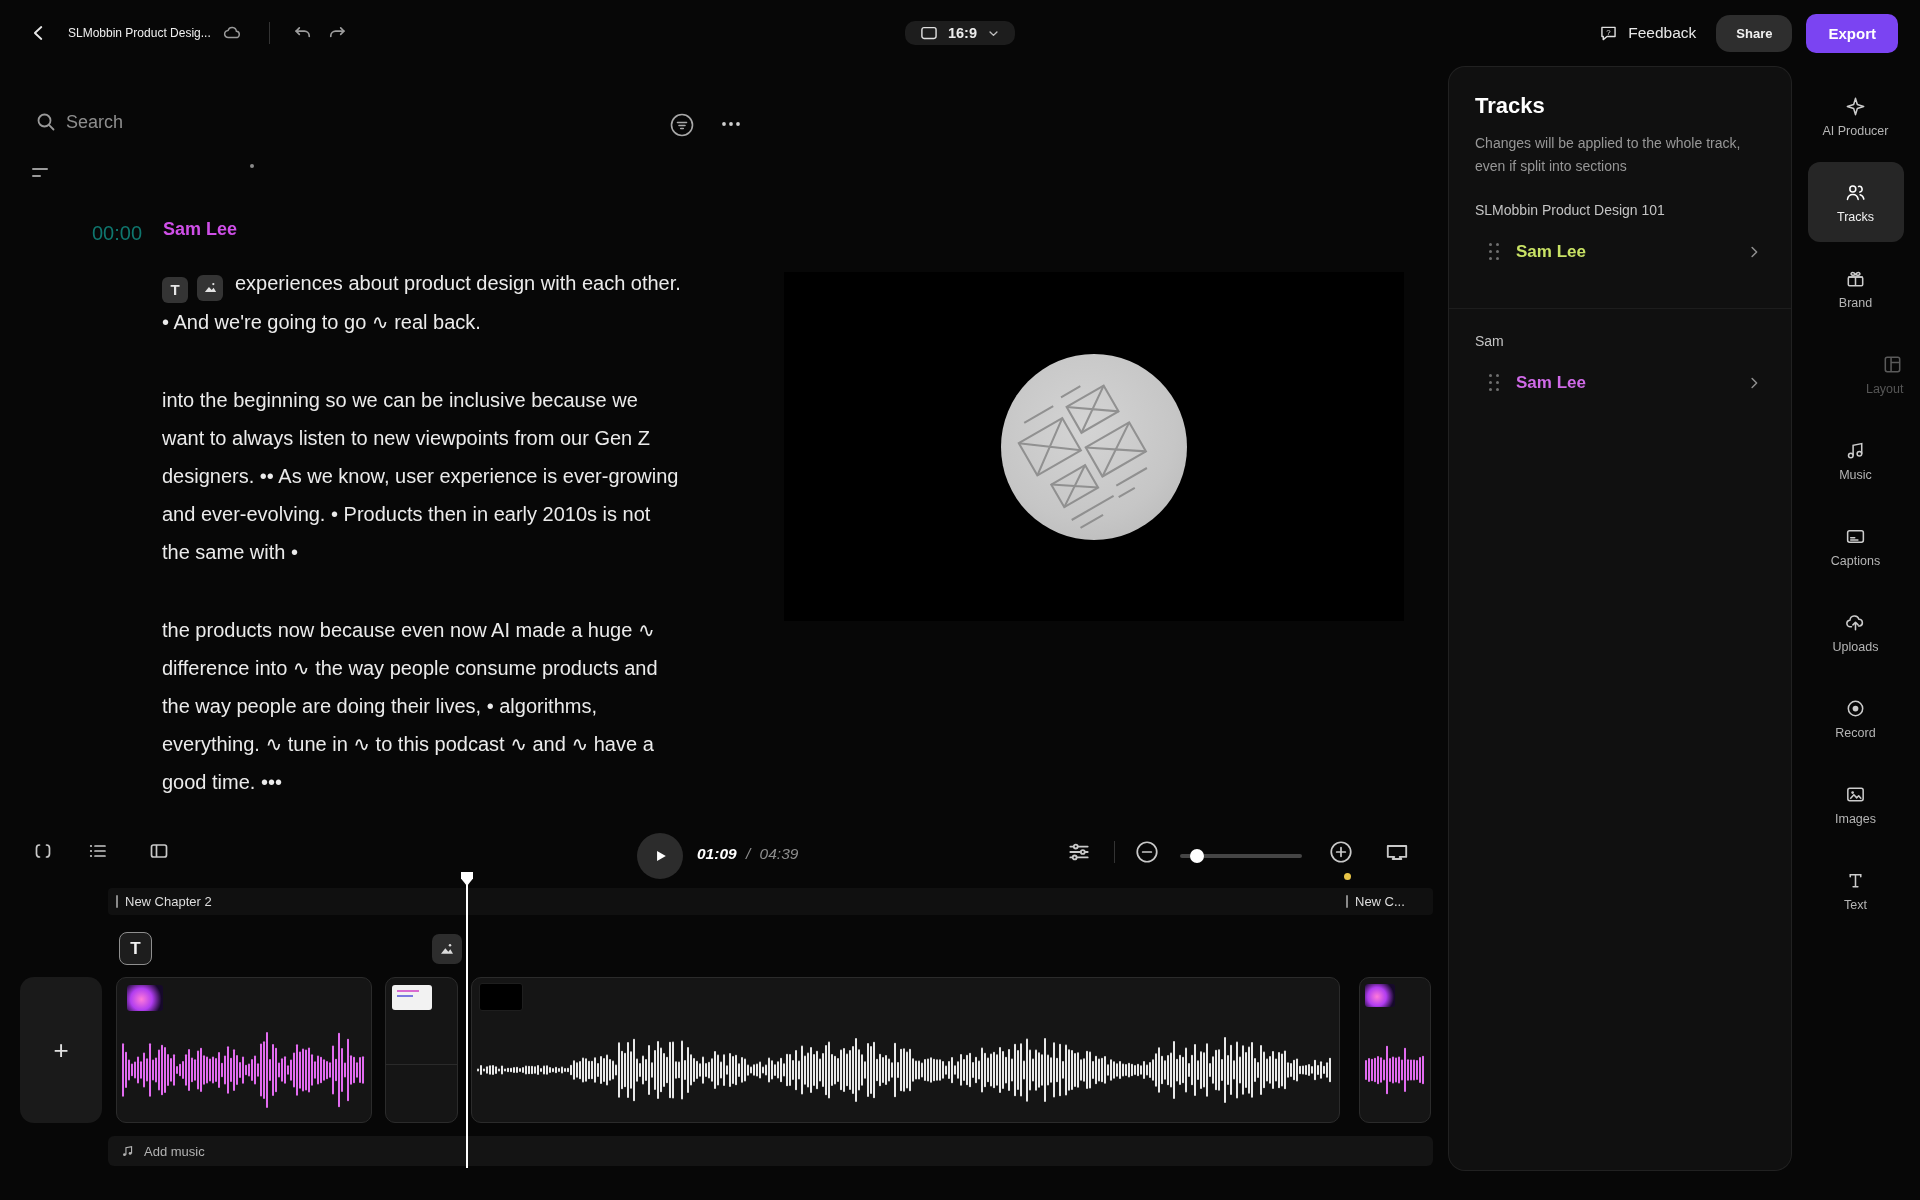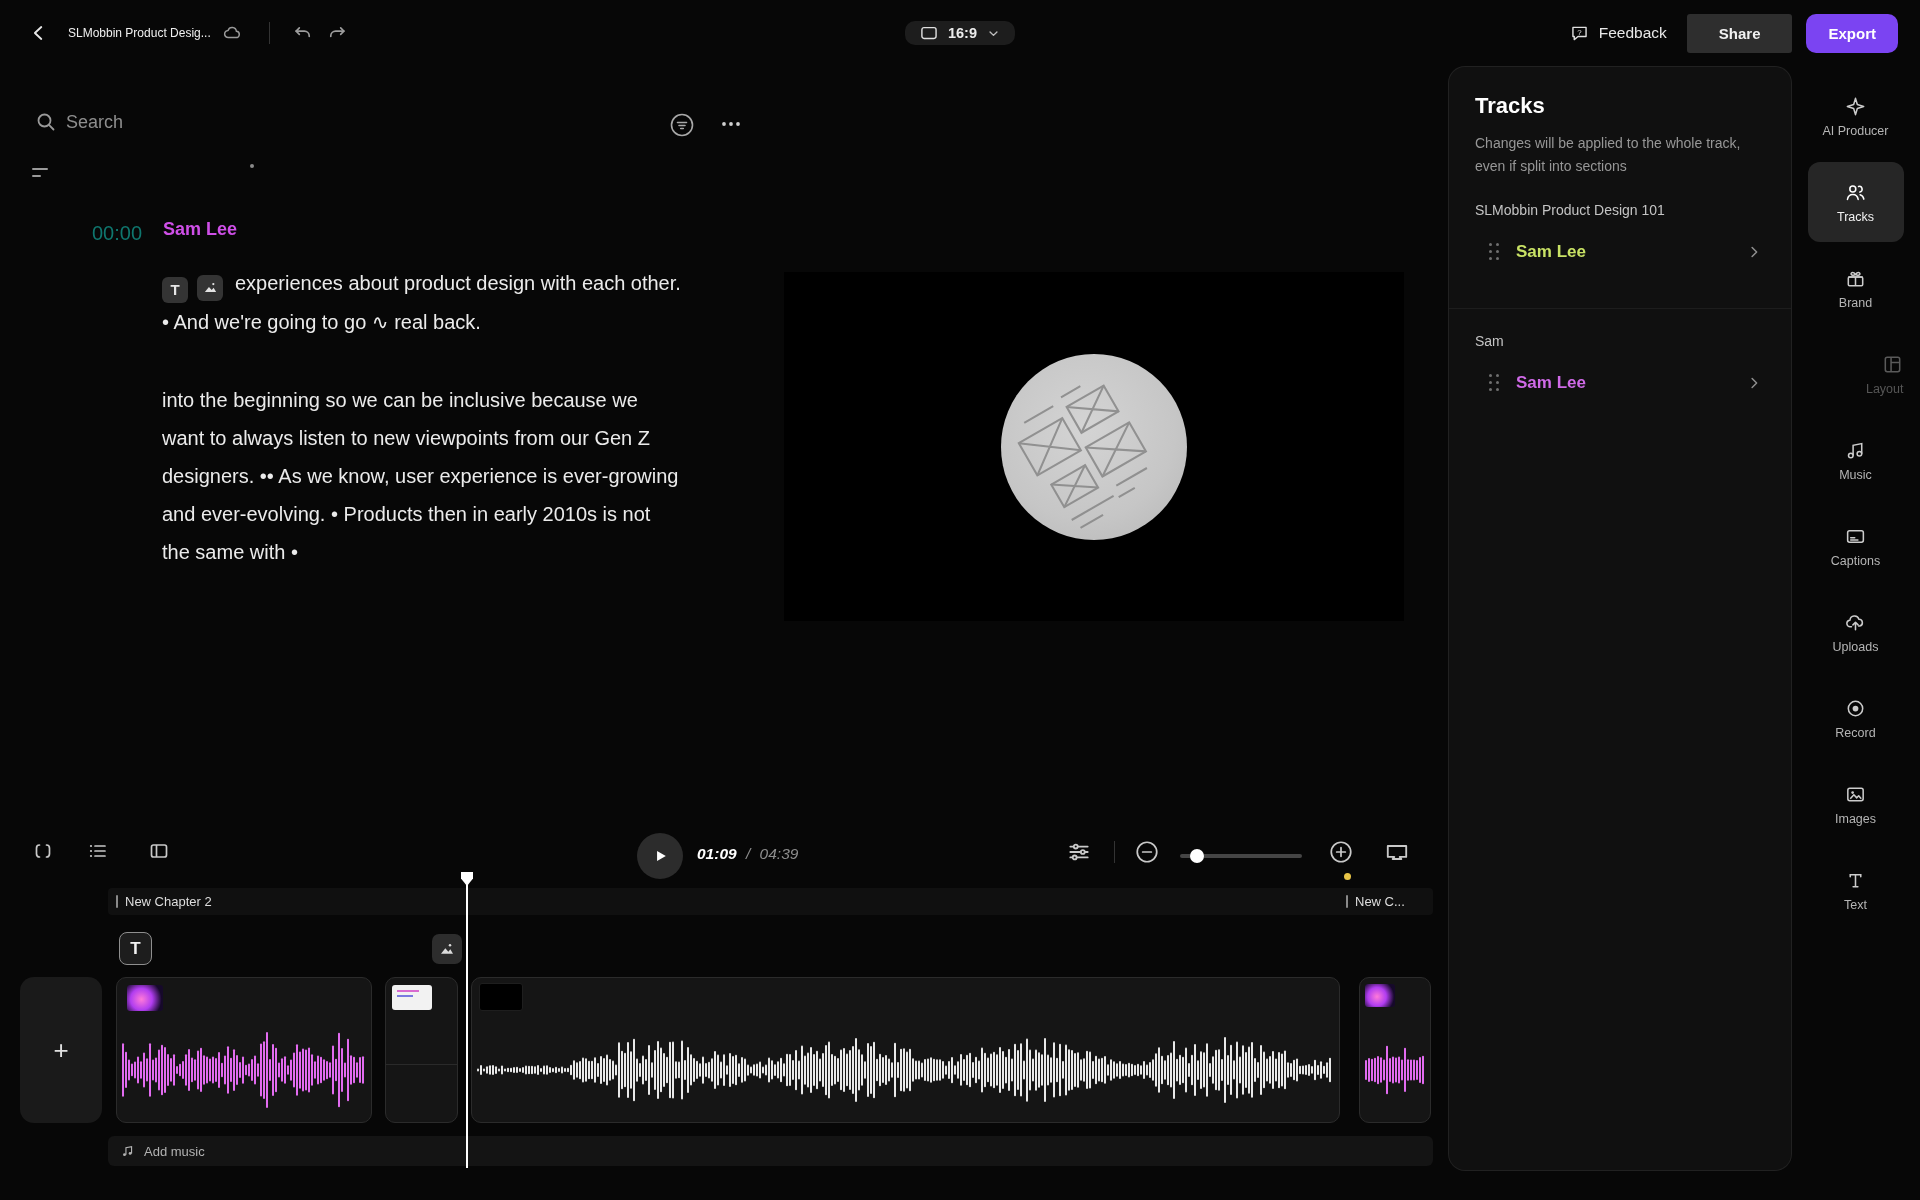--- a/index.html
+++ b/index.html
@@ -10,21 +10,21 @@
 
   
   .topbar { position:absolute; top:0; left:0; width:1920px; height:66px; display:flex; align-items:center; padding:0 22px; }
   .icon-btn { background:none; border:none; color:#bdbdbd; cursor:pointer; display:flex; align-items:center; justify-content:center; padding:6px; }
   .doc-title { font-size:12px; font-weight:500; color:#f0f0f0; margin:0 10px 0 12px; white-space:nowrap; }
   .tb-sep { width:1px; height:22px; background:#333; margin:0 16px 0 26px; }
   .aspect-pill { position:absolute; left:50%; transform:translateX(-50%); height:24px; display:flex; align-items:center; gap:9px; background:#1d1d1d; border:none; border-radius:10px; padding:0 14px; color:#ececec; cursor:pointer; }
   .aspect-pill .ratio { font-size:14.5px; font-weight:600; }
   .tb-right { margin-left:auto; display:flex; align-items:center; gap:14px; }
   .feedback-btn { display:flex; align-items:center; gap:9px; background:none; border:none; color:#e8e8e8; font-size:15.5px; cursor:pointer; padding:8px 6px; }
-  .share-btn { background:#2e2e2e; color:#f1f1f1; border:none; border-radius:3px; font-size:15px; font-weight:600; padding:11px 32px; cursor:pointer; }
+  .share-btn { background:#2e2e2e; color:#f1f1f1; border:none; border-radius:14px; font-size:13px; font-weight:600; padding:11px 20px; cursor:pointer; }
   .export-btn { color:#fff; border:none; border-radius:10px; font-size:15px; font-weight:600; padding:11px 22px; cursor:pointer; }
 
   
   .search-row { position:absolute; top:100px; left:0; width:1433px; height:44px; }
   .search-icon { position:absolute; left:34px; top:10px; color:#9a9a9a; }
   .search-input { position:absolute; left:66px; top:6px; width:420px; height:32px; background:transparent; border:none; outline:none; color:#e8e8e8; font-size:18px; font-family:inherit; }
   .search-input::placeholder { color:#8e8e8e; }
   .filter-btn { position:absolute; left:662px; top:5px; }
   .more-btn { position:absolute; left:712px; top:5px; }
   .block-handle { position:absolute; left:32px; top:168px; width:20px; height:12px; cursor:grab; }
@@ -218,20 +218,21 @@
           <span class="tglyph">T</span>
         </span><span class="inline-chip">
           <span>
             <svg width="15" height="15" viewBox="0 0 24 24" fill="none" stroke="#e3e3e3" stroke-width="2" stroke-linejoin="round">
               <circle cx="16.5" cy="6.5" r="1.8" fill="#e3e3e3" stroke="none"></circle>
               <path d="M3 19 9.5 11l4.5 5 3-3.6L21 19Z" fill="#e3e3e3" stroke="none"></path>
             </svg>
           </span>
         </span><span>experiences about product design with each other. • And we're going to go ∿ real back.</span></p>
     <p>into the beginning so we can be inclusive because we want to always listen to new viewpoints from our Gen Z designers. •• As we know, user experience is ever-growing and ever-evolving. • Products then in early 2010s is not the same with •</p>
+    <p>the products now because even now AI made a huge ∿ difference into ∿ the way people consume products and the way people are doing their lives, • algorithms, everything. ∿ tune in ∿ to this podcast ∿ and ∿ have a good time. •••</p>
   </div>
 
   <div class="preview">
     <div class="preview-circle">
       <svg width="186" height="186" viewBox="0 0 100 100">
         <g transform="rotate(-30 50 50)" stroke="#868686" stroke-width="1.1" fill="none" opacity="0.85">
           <rect x="16" y="28" width="27" height="20"></rect>
             <path d="M16 28l27 20M43 28 16 48"></path>
           <rect x="48" y="24" width="23" height="16"></rect>
             <path d="M48 24l23 16M71 24 48 40"></path>

